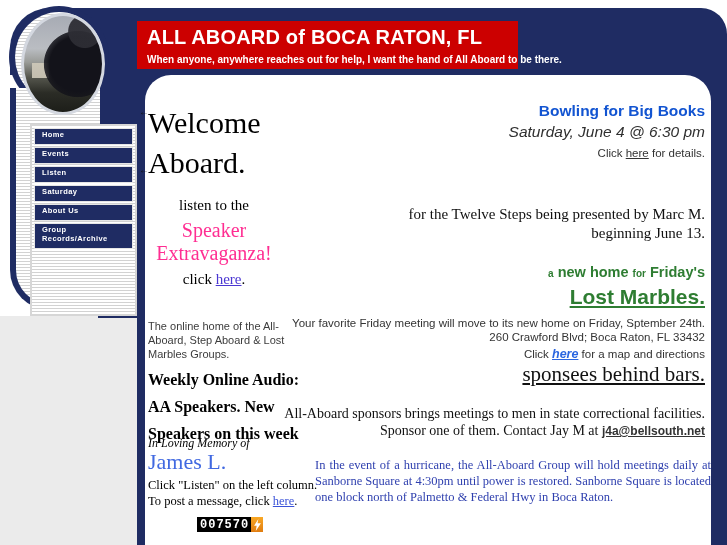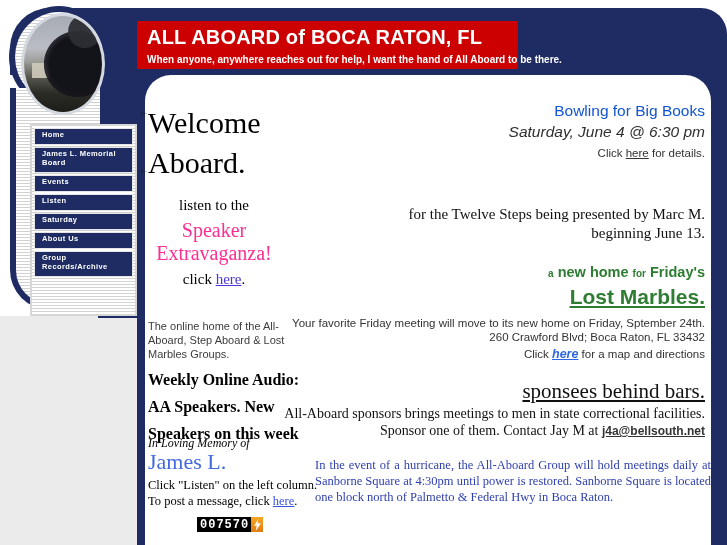--- a/index.html
+++ b/index.html
@@ -49,34 +49,34 @@
   #memory-name{left:148px;top:449px;font-size:22px;color:#4169e1;}
   #listen-instruction{left:148px;top:478px;font-size:12.5px;color:#000;}
   #post-line{left:148px;top:494px;font-size:12.5px;color:#000;}
   a.post{color:#3a52d8;text-decoration:underline;}
   #counter{left:197px;top:517px;height:15px;display:flex;align-items:stretch;z-index:5;}
   #counter-digits{background:#000;color:#fff;font-family:"Liberation Mono",monospace;
                   font-size:12px;font-weight:bold;letter-spacing:1px;padding:1px 2px 0 3px;}
   #counter-bolt{width:12px;background:linear-gradient(180deg,#f9a825,#e07c10);display:flex;align-items:center;justify-content:center;}
   
   .rc{right:22px;text-align:right;color:#333;}
-  #bowling-title{top:102px;font-size:15.5px;font-weight:normal;color:#1254d1;}
+  #bowling-title{top:102px;font-size:15.5px;font-weight:bold;color:#1254d1;}
   #bowling-date{top:123px;font-size:15.5px;font-style:italic;color:#2f2f2f;}
   #bowling-click{top:147px;font-size:11.5px;}
   a.plain{color:#333;text-decoration:underline;}
   #step-title{top:180px;font-size:21px;color:#101010;}
   #step-lines{top:205px;font-size:15px;line-height:19px;color:#101010;}
   #newhome{top:264px;color:#2e7d32;font-weight:bold;font-size:14.5px;}
   #newhome .sm{font-size:10px;}
   #lost-marbles{top:285px;font-size:21px;}
   a.green{color:#2e7d32;text-decoration:underline;font-weight:bold;}
   #friday-lines{top:316px;font-size:11.5px;line-height:14px;}
   #map-line{top:347px;font-size:11.5px;}
   a.maplink{color:#2b66e0;font-style:italic;font-weight:bold;font-size:12.5px;text-decoration:underline;}
-  #sponsees-title{top:379px;font-size:21px;color:#111;text-decoration:underline;}
+  #sponsees-title{top:362px;font-size:21px;color:#111;text-decoration:underline;}
   #sponsees-lines{top:405px;font-size:14px;line-height:17px;color:#111;}
   a.email{font-family:"Liberation Sans",sans-serif;font-size:12px;color:#333;font-weight:bold;}
   #hurricane{left:315px;top:457px;width:396px;font-size:12.5px;line-height:16px;color:#2e3fae;text-align:justify;}
   .arrow{color:#111;font-size:10px;z-index:6;}
 </style>
 </head>
 <body>
 
 <div id="page">
 
@@ -95,21 +95,20 @@
 
   <div class="abs" id="red-banner">
     <div class="abs" id="site-title">ALL ABOARD of BOCA RATON, FL</div>
     <div class="abs" id="tagline">When anyone, anywhere reaches out for help, I want the hand of All Aboard to be there.</div>
   </div>
 
   <div class="abs" id="content-box"></div>
 
   <div class="abs stripes" id="sidebar">
     <div class="nav-btn">Home</div>
-    <div class="nav-btn">James L. Memorial Board</div>
     <div class="nav-btn">Events</div>
     <div class="nav-btn">Listen</div>
     <div class="nav-btn">Saturday</div>
     <div class="nav-btn">About Us</div>
     <div class="nav-btn">Group Records/Archive</div>
   </div>
 
   <div class="abs arrow" style="left:139px;top:106px;">←</div>
   <div class="abs arrow" style="left:139px;top:164px;">←</div>
 

